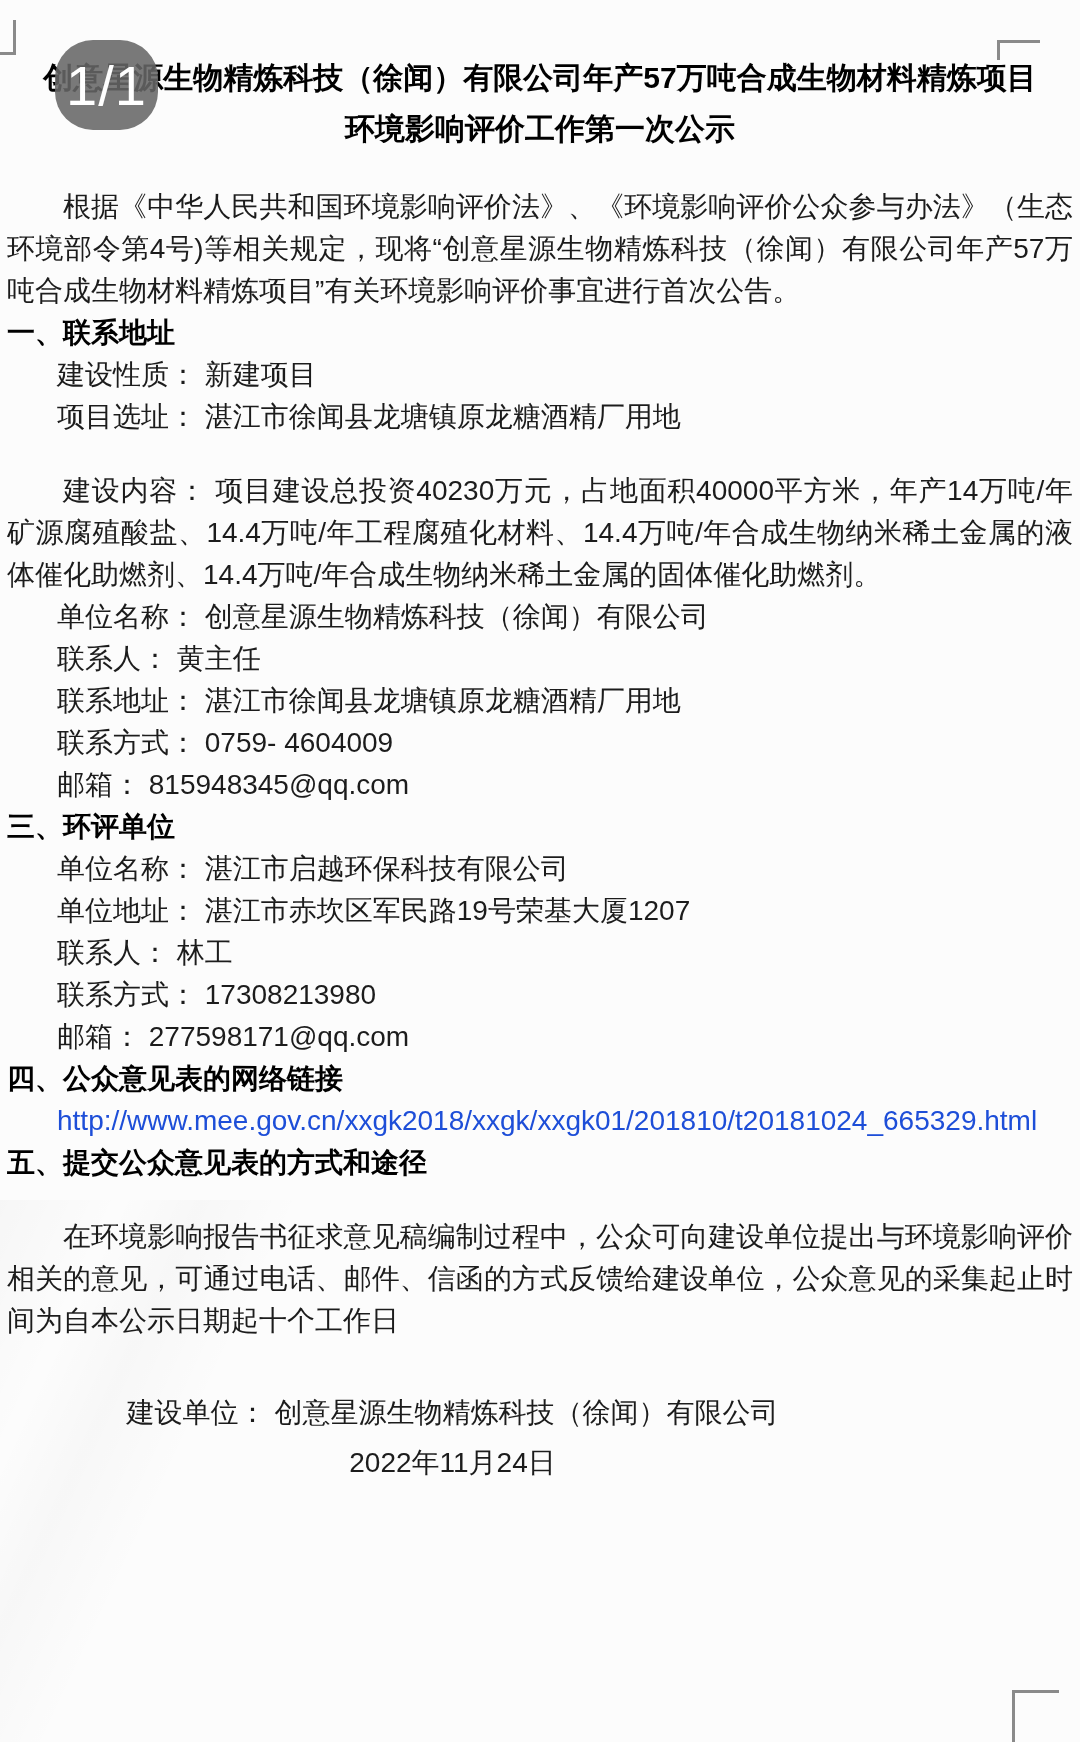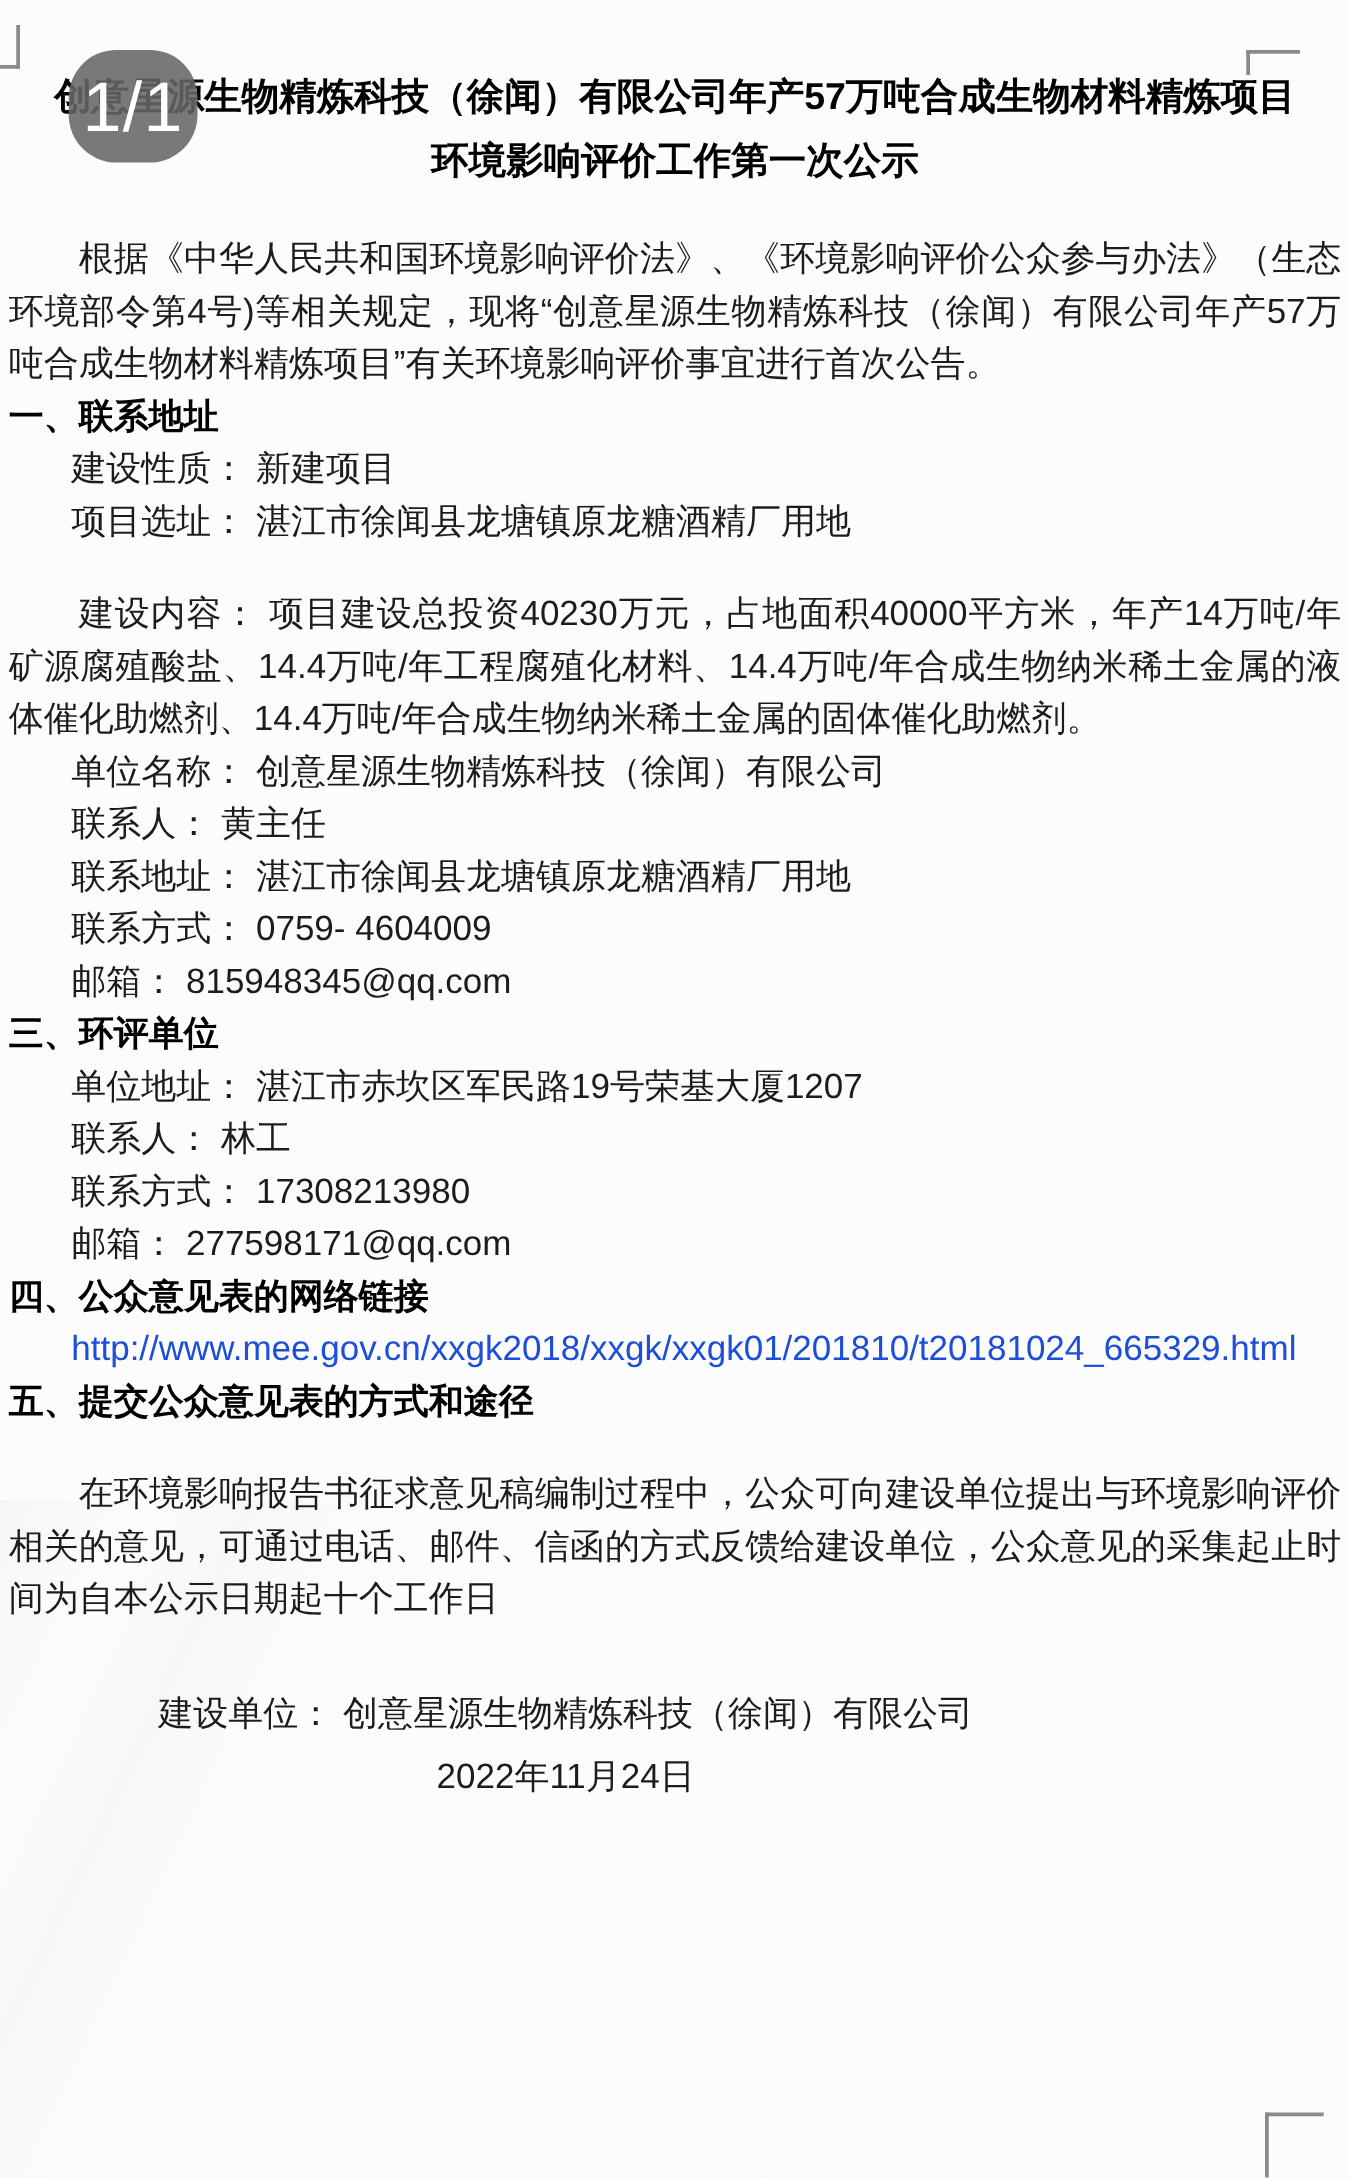--- a/index.html
+++ b/index.html
@@ -94,20 +94,21 @@
     <p class="item">项目选址： 湛江市徐闻县龙塘镇原龙糖酒精厂用地</p>
     <p class="body-text indent">建设内容： 项目建设总投资40230万元，占地面积40000平方米，年产14万吨/年矿源腐殖酸盐、14.4万吨/年工程腐殖化材料、14.4万吨/年合成生物纳米稀土金属的液体催化助燃剂、14.4万吨/年合成生物纳米稀土金属的固体催化助燃剂。</p>
 
     <p class="item">单位名称： 创意星源生物精炼科技（徐闻）有限公司</p>
     <p class="item">联系人： 黄主任</p>
     <p class="item">联系地址： 湛江市徐闻县龙塘镇原龙糖酒精厂用地</p>
     <p class="item">联系方式： 0759- 4604009</p>
     <p class="item">邮箱： 815948345@qq.com</p>
 
     <p class="sec-heading">三、环评单位</p>
+    <p class="item">单位名称： 湛江市启越环保科技有限公司</p>
     <p class="item">单位地址： 湛江市赤坎区军民路19号荣基大厦1207</p>
     <p class="item">联系人： 林工</p>
     <p class="item">联系方式： 17308213980</p>
     <p class="item">邮箱： 277598171@qq.com</p>
 
     <p class="sec-heading">四、公众意见表的网络链接</p>
     <p class="link-line">http://www.mee.gov.cn/xxgk2018/xxgk/xxgk01/201810/t20181024_665329.html</p>
 
     <p class="sec-heading">五、提交公众意见表的方式和途径</p>
     <p class="body-text indent">在环境影响报告书征求意见稿编制过程中，公众可向建设单位提出与环境影响评价相关的意见，可通过电话、邮件、信函的方式反馈给建设单位，公众意见的采集起止时间为自本公示日期起十个工作日</p>

